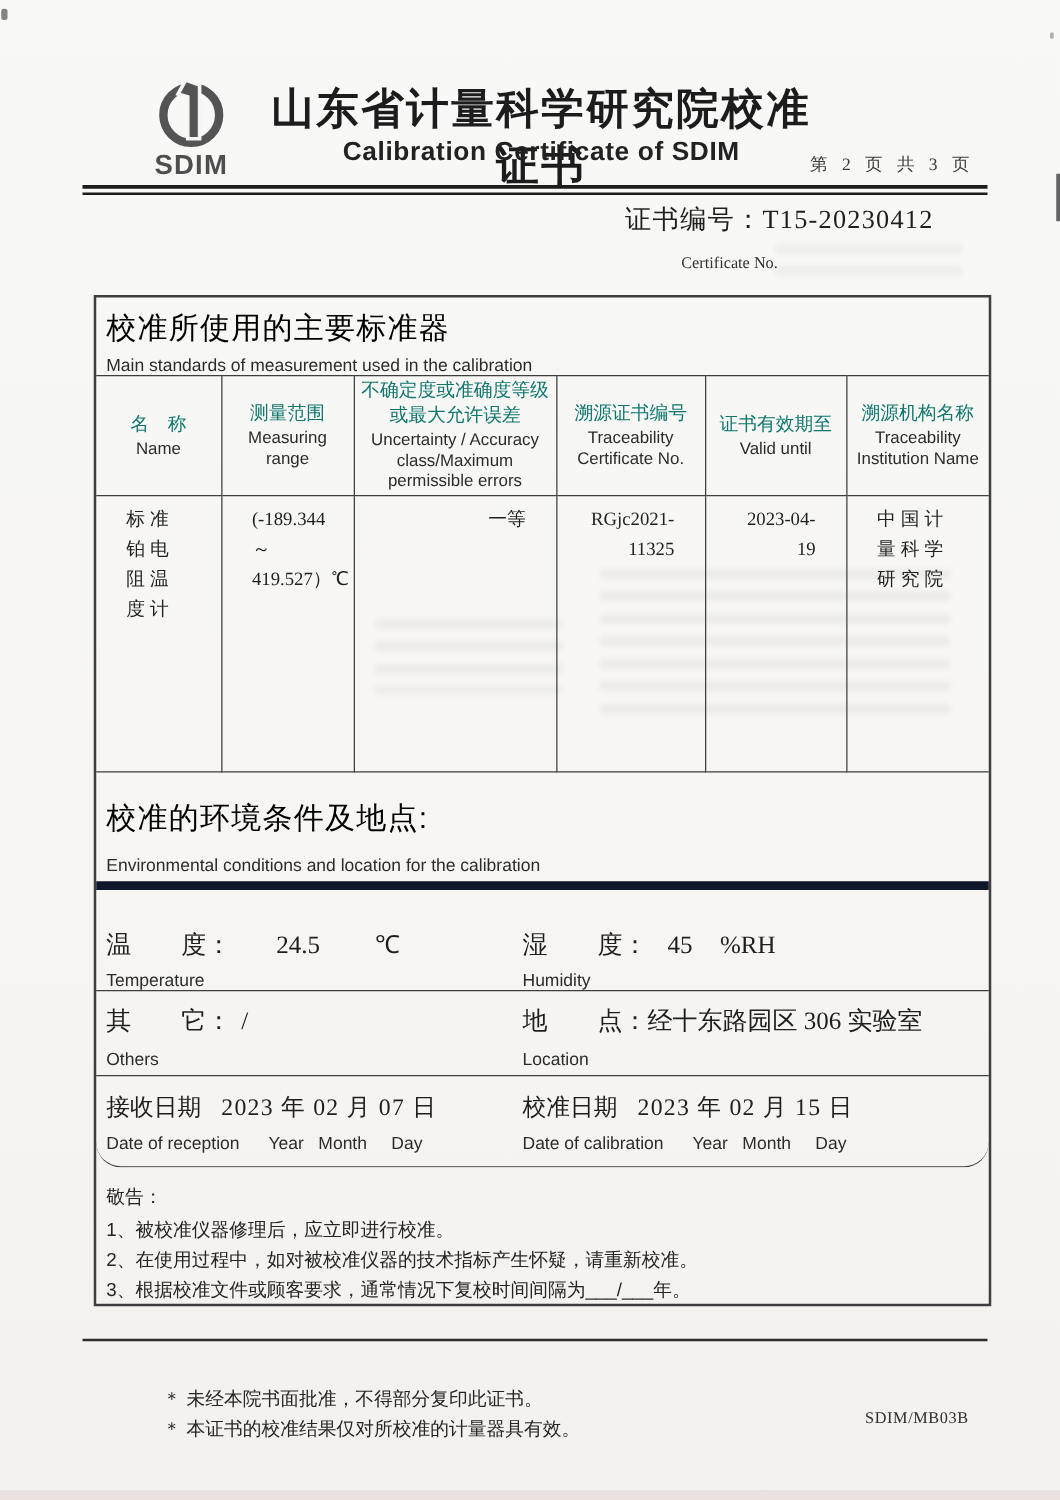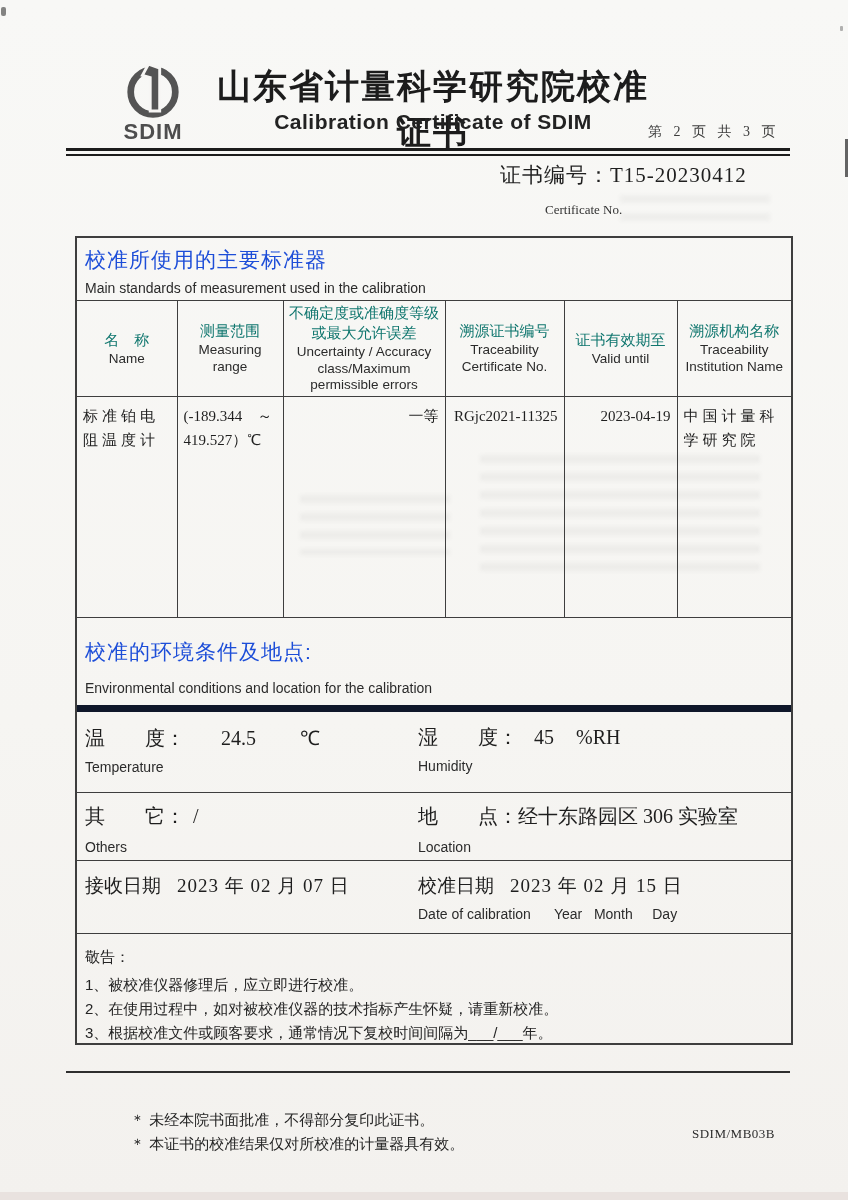--- a/index.html
+++ b/index.html
@@ -39,49 +39,49 @@
   .rule-double { position:absolute; left:66px; top:148px; width:724px; height:8px;
     border-top:3px solid #1c1c1c; border-bottom:2px solid #1c1c1c; }
 
   .cert-no { position:absolute; left:500px; top:161px; font-size:21px; color:#1f1f1f; letter-spacing:1px; }
   .cert-no-en { position:absolute; left:545px; top:202px; font-family:Liberation Serif, serif; font-size:13px; color:#333; }
 
   
   .main-box { position:absolute; left:75px; top:236px; width:718px; height:809px;
     border:2px solid #3e3e3e; background:transparent; }
   .sec-title { padding:8px 10px 0 8px; }
-  .sec-cn { font-family:"Liberation Sans", sans-serif; font-size:21px; color:#1d4ed8; letter-spacing:1px; }
+  .sec-cn { font-family:"Liberation Sans", sans-serif; font-size:24px; color:#000000; letter-spacing:1px; }
   .sec-en { font-family:"Liberation Sans", sans-serif; font-size:14px; color:#2b2b2b; margin-top:6px; }
   .sec-standards { height:62px; }
   .sec-env { height:94px; border-bottom:7px solid #0f172a; }
   .sec-env .sec-cn { margin-top:12px; }
   .sec-env .sec-en { margin-top:14px; }
 
   
   table.standards { width:100%; border-collapse:collapse; table-layout:fixed; }
   table.standards th, table.standards td { border:1px solid #3e3e3e; }
   table.standards th:first-child, table.standards td:first-child { border-left:none; }
   table.standards th:last-child, table.standards td:last-child { border-right:none; }
   table.standards th { height:90px; font-weight:normal; text-align:center; vertical-align:middle; padding:2px 3px;
     font-family:"Liberation Sans", sans-serif; }
   .th-cn { font-size:15px; line-height:20px; color:#0f766e; }
   .th-en { font-size:13.5px; line-height:16.5px; color:#2b2b2b; margin-top:1px; }
-  table.standards td { height:221px; vertical-align:top; padding:7px 6px; font-size:15px; line-height:24px; color:#1f1f1f; }
+  table.standards td { height:221px; vertical-align:top; padding:7px 24px; font-size:15px; line-height:24px; color:#1f1f1f; }
   td.c-name { letter-spacing:4px; }
   td.c-range { white-space:pre-line; }
   td.c-center { text-align:right; }
   td.c-inst { letter-spacing:4px; }
 
   
   .row { display:flex; border-bottom:1px solid #3e3e3e; }
   .half-l { width:339px; padding:8px 4px 0 8px; }
   .half-r { flex:1; padding:8px 4px 0 2px; }
-  .env-row1 { height:81px; }
+  .env-row1 { height:81px;align-items:flex-end; }
   .env-row2 { height:68px; }
-  .dates-row { height:73px; border-bottom:1px solid #3e3e3e; }
+  .dates-row { height:73px; border-bottom:1px solid #3e3e3e;border-radius:20px; }
   .cnline { font-family:"Liberation Sans", sans-serif; font-size:20px; color:#1e1e1e; margin-top:4px; }
   .cnline .val { font-family:"Liberation Serif", serif; }
   .enline { font-family:"Liberation Sans", sans-serif; font-size:14px; color:#2b2b2b; margin-top:7px; white-space:pre; }
   .env-row2 .cnline { margin-top:2px; }
   .env-row2 .enline { margin-top:9px; }
   .gap-t1 { margin-left:36px; } .gap-t2 { margin-left:44px; }
   .gap-h1 { margin-left:16px; } .gap-h2 { margin-left:22px; }
   .gap-o1 { margin-left:8px; }
   .dates-row .cnline { font-size:19px; }
   .dates-row .val { margin-left:16px; letter-spacing:1px; }
@@ -215,20 +215,21 @@
         </div>
         <div class="enline">Location</div>
       </div>
     </div>
 
     <div class="row dates-row">
       <div class="half-l">
         <div class="cnline">
           <span>接收日期</span><span class="val">2023 年 02 月 07 日</span>
         </div>
+        <div class="enline">Date of reception      Year   Month     Day</div>
       </div>
       <div class="half-r">
         <div class="cnline">
           <span>校准日期</span><span class="val">2023 年 02 月 15 日</span>
         </div>
         <div class="enline">Date of calibration      Year   Month     Day</div>
       </div>
     </div>
 
     <div class="notice">

